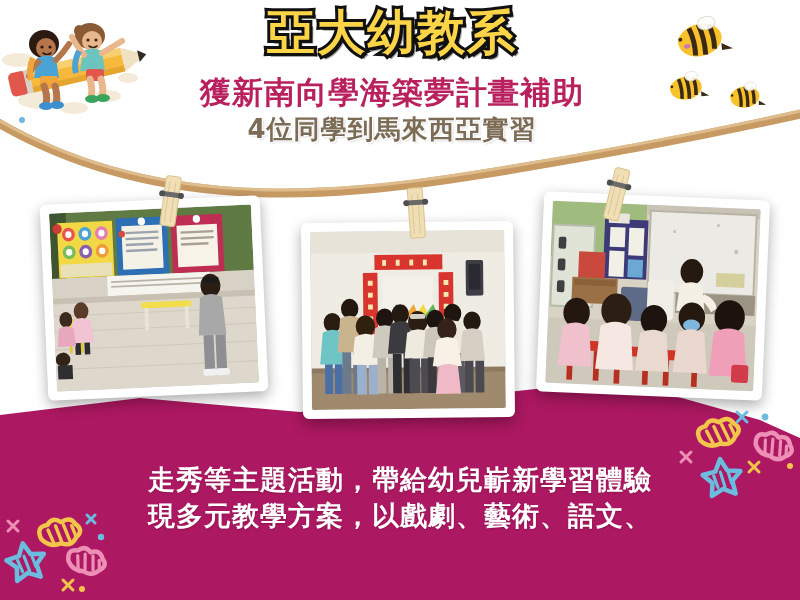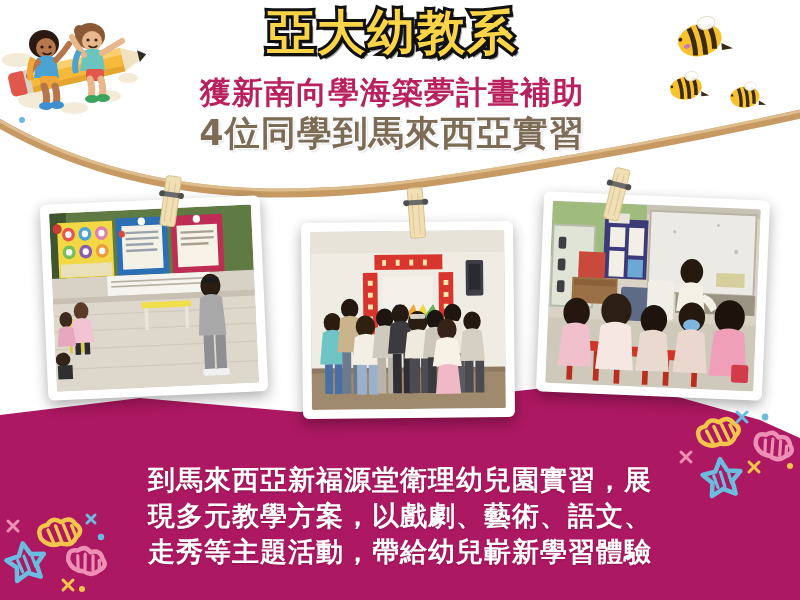--- a/index.html
+++ b/index.html
@@ -41,21 +41,21 @@
     font-family:"DejaVu Sans","Liberation Sans",sans-serif;
   }
   #title-sub1{
     margin-top:20px;
     font-size:31px;font-weight:600;letter-spacing:1px;
     color:#B8215E;
     text-shadow:0 1px 0 rgba(255,255,255,.9);
   }
   #title-sub2{
     margin-top:7px;
-    font-size:35px;font-weight:700;letter-spacing:1px;
+    font-size:26px;font-weight:700;letter-spacing:1px;
     color:#7C6B55;
     -webkit-text-stroke:4px #ffffff;
     paint-order:stroke fill;
     text-shadow:1px 1px 0 #fff, 2px 2px 2px rgba(0,0,0,.12);
   }
 
   
   .polaroid{
     position:absolute;z-index:5;
     background:#ffffff;
@@ -481,23 +481,22 @@
       <path d="M90,79 q3,10 1,18" stroke="#E8B88C" stroke-width="7" fill="none" stroke-linecap="round"></path>
       <path d="M101,79 q3,10 1,18" stroke="#E8B88C" stroke-width="7" fill="none" stroke-linecap="round"></path>
       <ellipse cx="92" cy="99" rx="7" ry="4" fill="#3AA35E"></ellipse>
       <ellipse cx="103" cy="98" rx="7" ry="4" fill="#3AA35E"></ellipse>
       <path d="M79,51 q-6,12 -3,22" stroke="#4BA3D4" stroke-width="6" fill="none"></path>
     </g>
     <circle cx="22" cy="120" r="3" fill="#4BA3D4" opacity=".8"></circle>
   </svg>
 
   <div id="caption">
-    <span class="cap-line">到馬來西亞新福源堂衛理幼兒園實習，展</span>
+    <span class="cap-line">走秀等主題活動，帶給幼兒嶄新學習體驗</span>
     <span class="cap-line">現多元教學方案，以戲劇、藝術、語文、</span>
-    <span class="cap-line">走秀等主題活動，帶給幼兒嶄新學習體驗</span>
   </div>
 
   <svg id="doodles-right" class="layer" viewBox="0 0 800 600">
     <g transform="translate(722,436) rotate(-12)">
       <path d="M-22,0 q-4,-13 8,-13 q6,-8 14,-1 q10,-5 14,4 q8,7 -1,13 q-6,9 -16,4 q-12,3 -19,-7 z" fill="none" stroke="#F3C64B" stroke-width="4.5" stroke-linejoin="round"></path>
       <g stroke="#F3C64B" stroke-width="3.4" stroke-linecap="round">
         <line x1="-14" y1="-8" x2="-10" y2="6"></line>
           <line x1="-6" y1="-11" x2="-2" y2="6"></line>
         <line x1="2" y1="-11" x2="6" y2="5"></line>
           <line x1="10" y1="-9" x2="13" y2="3"></line>

